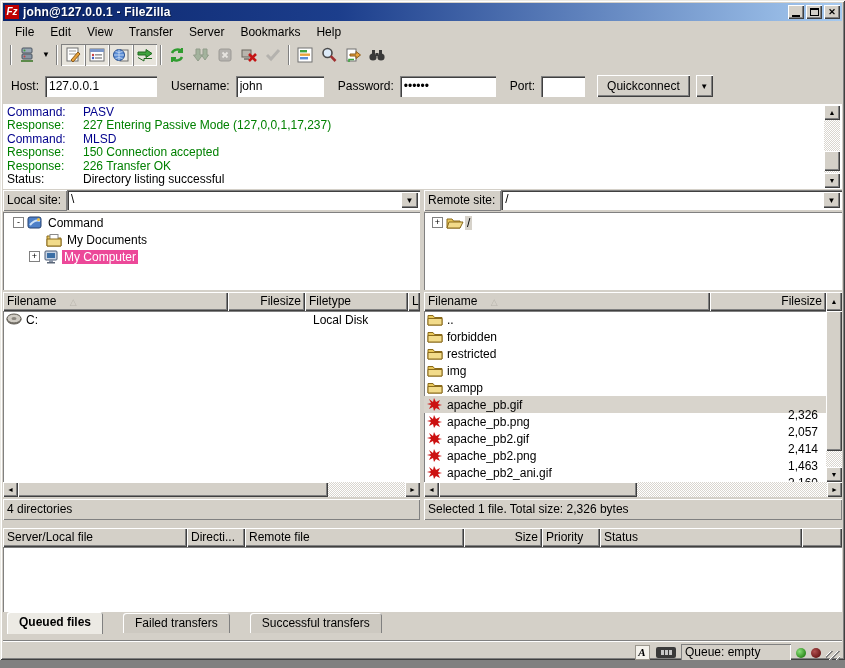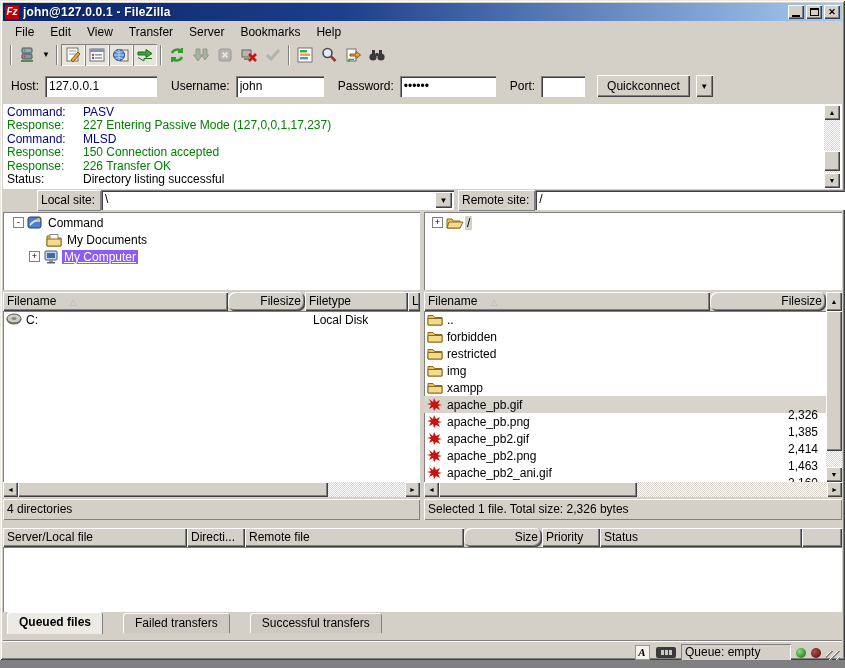--- a/index.html
+++ b/index.html
@@ -65,40 +65,40 @@
 
   
   .sb-v { width:16px; background:repeating-conic-gradient(#fff 0% 25%, #D9D5CE 0% 50%) 0 0/2px 2px; }
   .sb-h { height:15px; background:repeating-conic-gradient(#fff 0% 25%, #D9D5CE 0% 50%) 0 0/2px 2px; }
   .sb-btn { position:absolute; background:#D4D0C8; display:flex; align-items:center; justify-content:center;
     font-size:7px; color:#000; box-shadow: inset 1px 1px 0 #fff, inset -1px -1px 0 #404040, inset -2px -2px 0 #808080; }
   .sb-thumb { position:absolute; background:#D4D0C8;
     box-shadow: inset 1px 1px 0 #fff, inset -1px -1px 0 #404040, inset -2px -2px 0 #808080; }
 
   
-  .site-row { top:190px; height:21px; display:flex;margin-left:34px; }
+  .site-row { top:190px; height:21px; display:flex; }
   .site-label { height:21px; padding:3px 6px 0 4px; white-space:nowrap; }
   .site-combo { flex:1; height:20px; background:#fff; display:flex;
     box-shadow: inset 1px 1px 0 #808080, inset 2px 2px 0 #404040, inset -1px -1px 0 #fff; }
   .site-combo-text { flex:1; padding:2px 4px; }
   .combo-dd { width:17px; height:16px; margin:2px 2px 0 0; display:flex; align-items:center; justify-content:center; font-size:8px; }
 
   .tree { top:212px; height:78px; background:#fff; overflow:hidden; padding-top:2px; }
   .tree-row { height:17px; display:flex; align-items:center; white-space:nowrap; }
   .toggle-box { width:11px; height:11px; background:#fff; border:1px solid #808080; flex:none;
     font-size:9px; line-height:9px; text-align:center; color:#000; }
   .tree-icon { width:16px; height:14px; margin:0 3px; flex:none; }
   .tree-label { padding:0 2px; }
-  .sel-active { background:#8b5cf6; color:#fff;text-decoration:underline; }
+  .sel-active { background:#ec4899; color:#fff; }
   .sel-inactive-bg { background:#D6D2CA; }
 
   .list-header { top:292px; height:19px; display:flex; background:#D4D0C8; }
   .lh-cell { height:19px; padding:2px 4px 0 4px; white-space:nowrap; overflow:hidden;
     box-shadow: inset 1px 1px 0 #fff, inset -1px -1px 0 #404040, inset -2px -2px 0 #808080; }
-  .lh-right { text-align:right;border-radius:7px; }
+  .lh-right { text-align:right; }
   .sort-glyph { color:#B8B4AC; font-size:9px; margin-left:10px; }
 
   .list-body { top:311px; height:171px; background:#fff; overflow:hidden; }
   .file-row { height:17px; display:flex; align-items:center; white-space:nowrap; }
   .fr-icon { width:16px; height:13px; margin:0 4px 0 3px; flex:none; }
   .fr-name { flex:none; }
   .fr-size { text-align:right;margin-top:21px; }
   .row-selected { background:#D8D4CC; }
 
   .pane-status { top:499px; height:21px; padding:3px 4px 0 4px; white-space:nowrap; overflow:hidden;
@@ -522,21 +522,21 @@
             <path d="M7 0 L9 4 L13 2 L11 6 L15 7 L11 8 L13 12 L9 10 L7 13 L6 9 L2 11 L4 7 L0 6 L4 5 L2 1 L6 4 Z" fill="#CC1111"></path>
           </svg></span>
       <span class="fr-name" style="flex:1;">apache_pb.gif</span>
       <span class="fr-size" style="width:110px; padding-right:8px;">2,326</span>
     </div>
     <div class="file-row">
       <span class="fr-icon"><svg width="16" height="13" viewBox="0 0 16 13">
             <path d="M7 0 L9 4 L13 2 L11 6 L15 7 L11 8 L13 12 L9 10 L7 13 L6 9 L2 11 L4 7 L0 6 L4 5 L2 1 L6 4 Z" fill="#CC1111"></path>
           </svg></span>
       <span class="fr-name" style="flex:1;">apache_pb.png</span>
-      <span class="fr-size" style="width:110px; padding-right:8px;">1,385</span>
+      <span class="fr-size" style="width:110px; padding-right:8px;">2,057</span>
     </div>
     <div class="file-row">
       <span class="fr-icon"><svg width="16" height="13" viewBox="0 0 16 13">
             <path d="M7 0 L9 4 L13 2 L11 6 L15 7 L11 8 L13 12 L9 10 L7 13 L6 9 L2 11 L4 7 L0 6 L4 5 L2 1 L6 4 Z" fill="#CC1111"></path>
           </svg></span>
       <span class="fr-name" style="flex:1;">apache_pb2.gif</span>
       <span class="fr-size" style="width:110px; padding-right:8px;">2,414</span>
     </div>
     <div class="file-row">
       <span class="fr-icon"><svg width="16" height="13" viewBox="0 0 16 13">

